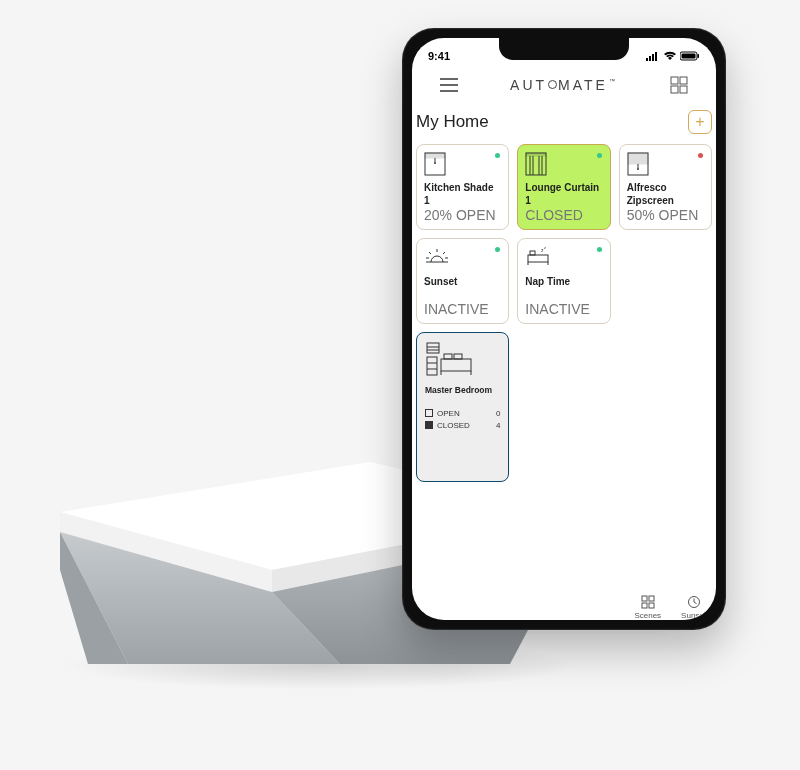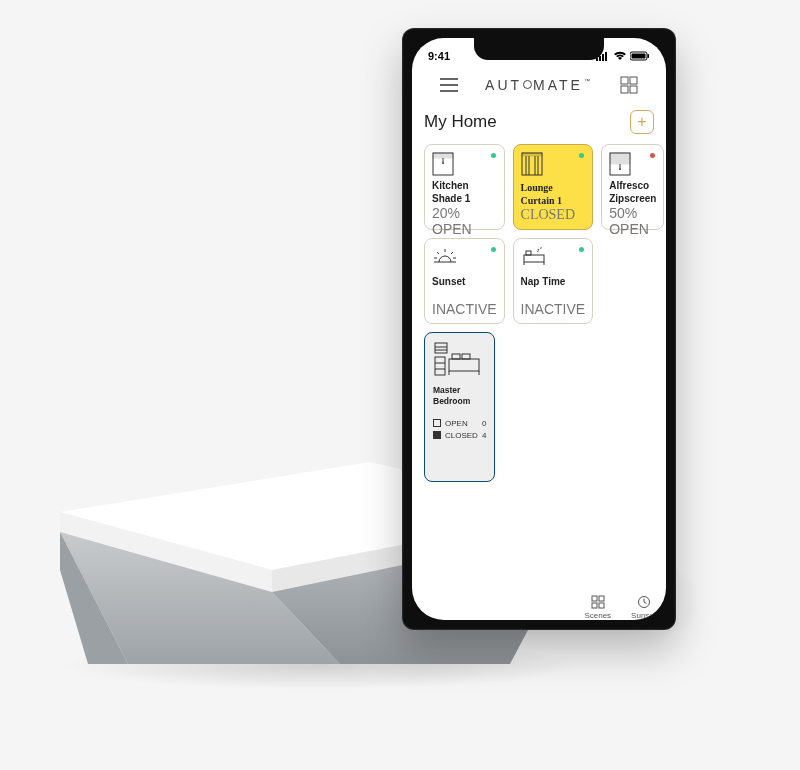--- a/index.html
+++ b/index.html
@@ -8,22 +8,22 @@
     background: #f5f5f5;
     font-family: -apple-system, "Helvetica Neue", Arial, sans-serif;
     position: relative;
     overflow: hidden;
   }
 
   
   .phone {
     position: absolute;
     left: 402px; top: 28px;
-    width: 274px; height: 602px;
-    border-radius: 12px;
+    width: 324px; height: 602px;
+    border-radius: 32px;
     background: #0e0e0f;
     padding: 10px;
     box-shadow: 0 20px 40px rgba(0,0,0,.25), inset 0 0 2px rgba(255,255,255,.4);
   }
   .screen {
     width: 100%; height: 100%;
     background: #ffffff;
     border-radius: 32px;
     position: relative;
     overflow: hidden;
@@ -46,36 +46,36 @@
     display: flex; align-items: center; justify-content: space-between;
     padding: 6px 26px 10px;
   }
   .hamburger, .grid-btn { width: 22px; height: 22px; display:flex; align-items:center; justify-content:center; }
   .brand {
     font-size: 14px; font-weight: 300; letter-spacing: 3px; color:#444;
     display:flex; align-items:center; gap:1px;
   }
   .brand .o { display:inline-block; width:9px; height:9px; border:1.2px solid #444; border-radius:50%; position:relative; top:-1px; }
 
-  .content { padding: 0 12px; }
+  .content { padding: 0 4px; }
   .home-row { display:flex; justify-content:space-between; align-items:center; margin: 4px 0 10px; }
   .home-title { font-size: 17px; font-weight: 400; color:#222; }
   .add-btn {
     width: 24px; height:24px; border:1px solid #d4a95a; border-radius:6px;
     display:flex; align-items:center; justify-content:center;
     color:#d4a95a; font-size:16px; font-weight:300;
   }
 
   .tile-grid { display:grid; grid-template-columns: repeat(3, 1fr); gap:8px; }
   .tile {
     border:1px solid #d9d0c2; border-radius:8px; background:#fff;
     padding:7px 7px 6px; height:86px; position:relative;
     display:flex; flex-direction:column;
   }
-  .tile.selected { border-color:#c9a94f; background:#fde047;font-family:Liberation Serif, serif; }
+  .tile.selected { border-color:#c9a94f; background:#bef264; }
   .tile .dot { position:absolute; top:8px; right:8px; width:5px; height:5px; border-radius:50%; }
   .dot.green { background:#36c98e; }
   .dot.red { background:#d9534f; }
   .tile-icon { height:26px; margin-bottom:4px; display:flex; align-items:flex-start; }
   .tile-name { font-size:10px; font-weight:700; color:#222; line-height:1.25; }
   .tile-status { font-size:14px; color:#777; margin-top:auto; }
 
   .room-tile {
     grid-column: span 1;
     border:1px solid #0c4a6e; border-radius:8px; background:#eeeeee;

